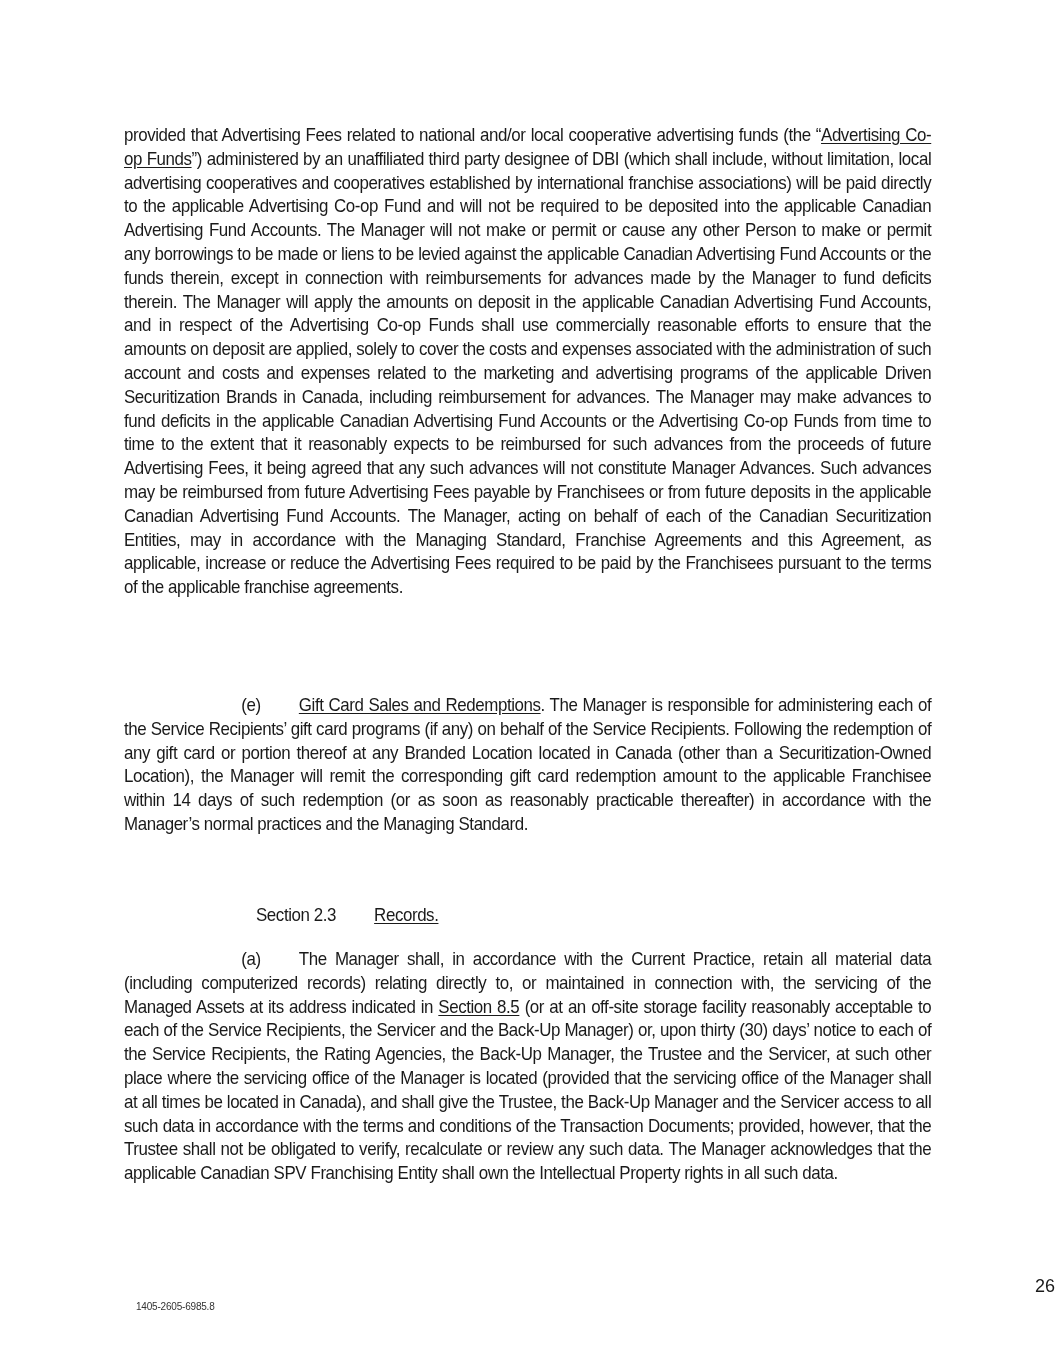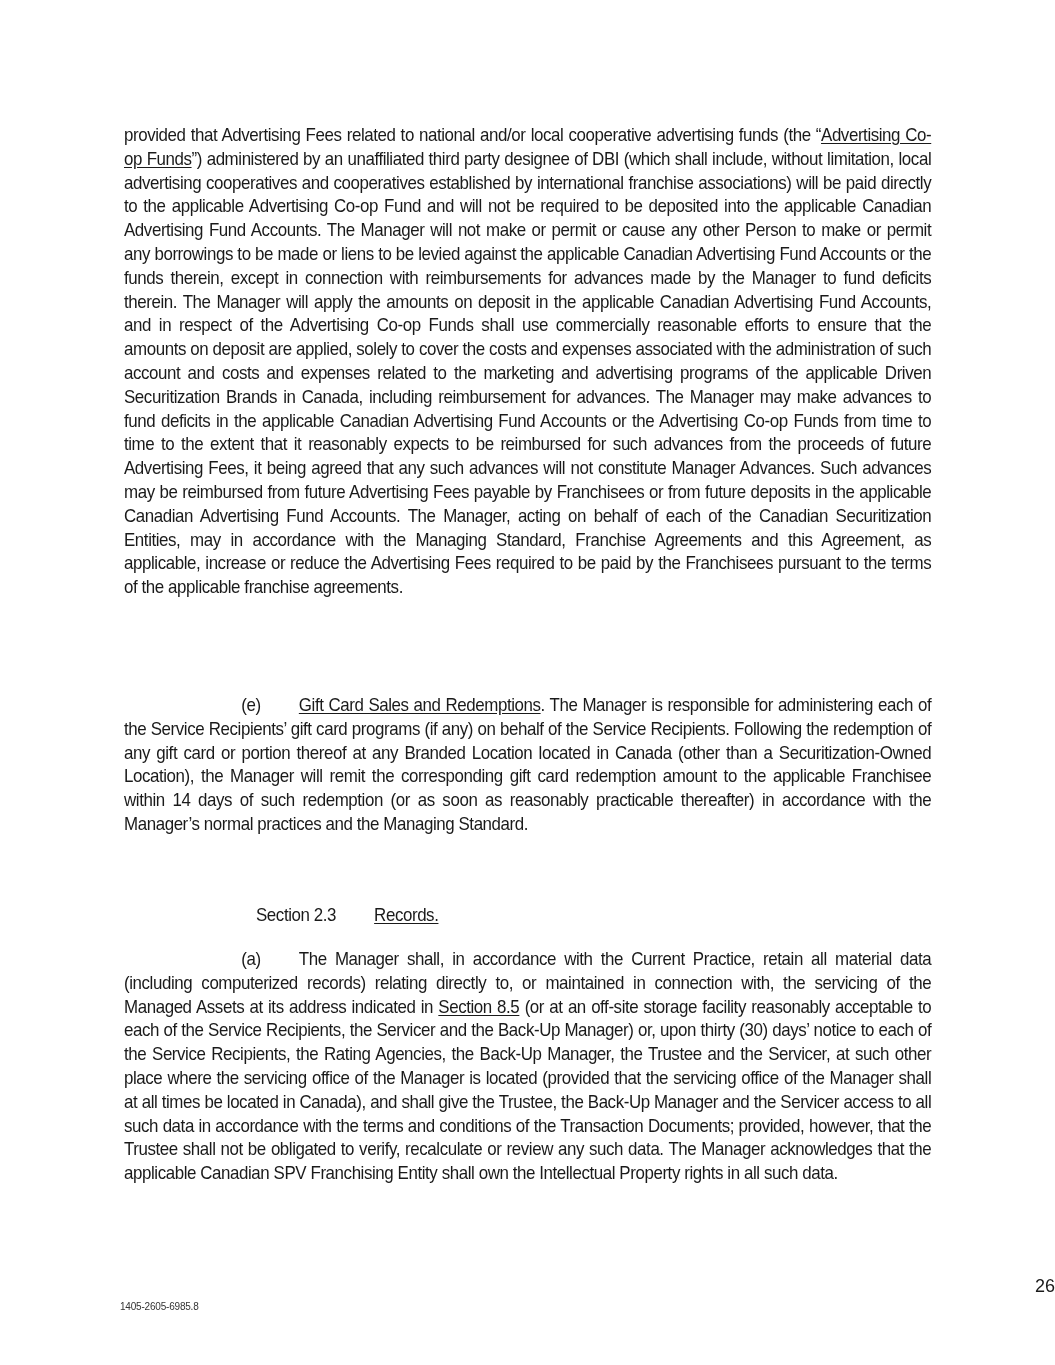--- a/index.html
+++ b/index.html
@@ -54,21 +54,21 @@
     position: absolute;
     left: 0;
     width: 1055px;
     top: 1276px;
     text-align: right;
     font-size: 18px;
     color: #1a1a1a;
   }
   .docid {
     position: absolute;
-    left: 120px;
+    left: 136px;
     top: 1301px;
     font-size: 10px;
     color: #333;
     letter-spacing: -0.2px;
   }
 </style>
 </head>
 <body>
 
 <div class="page">

